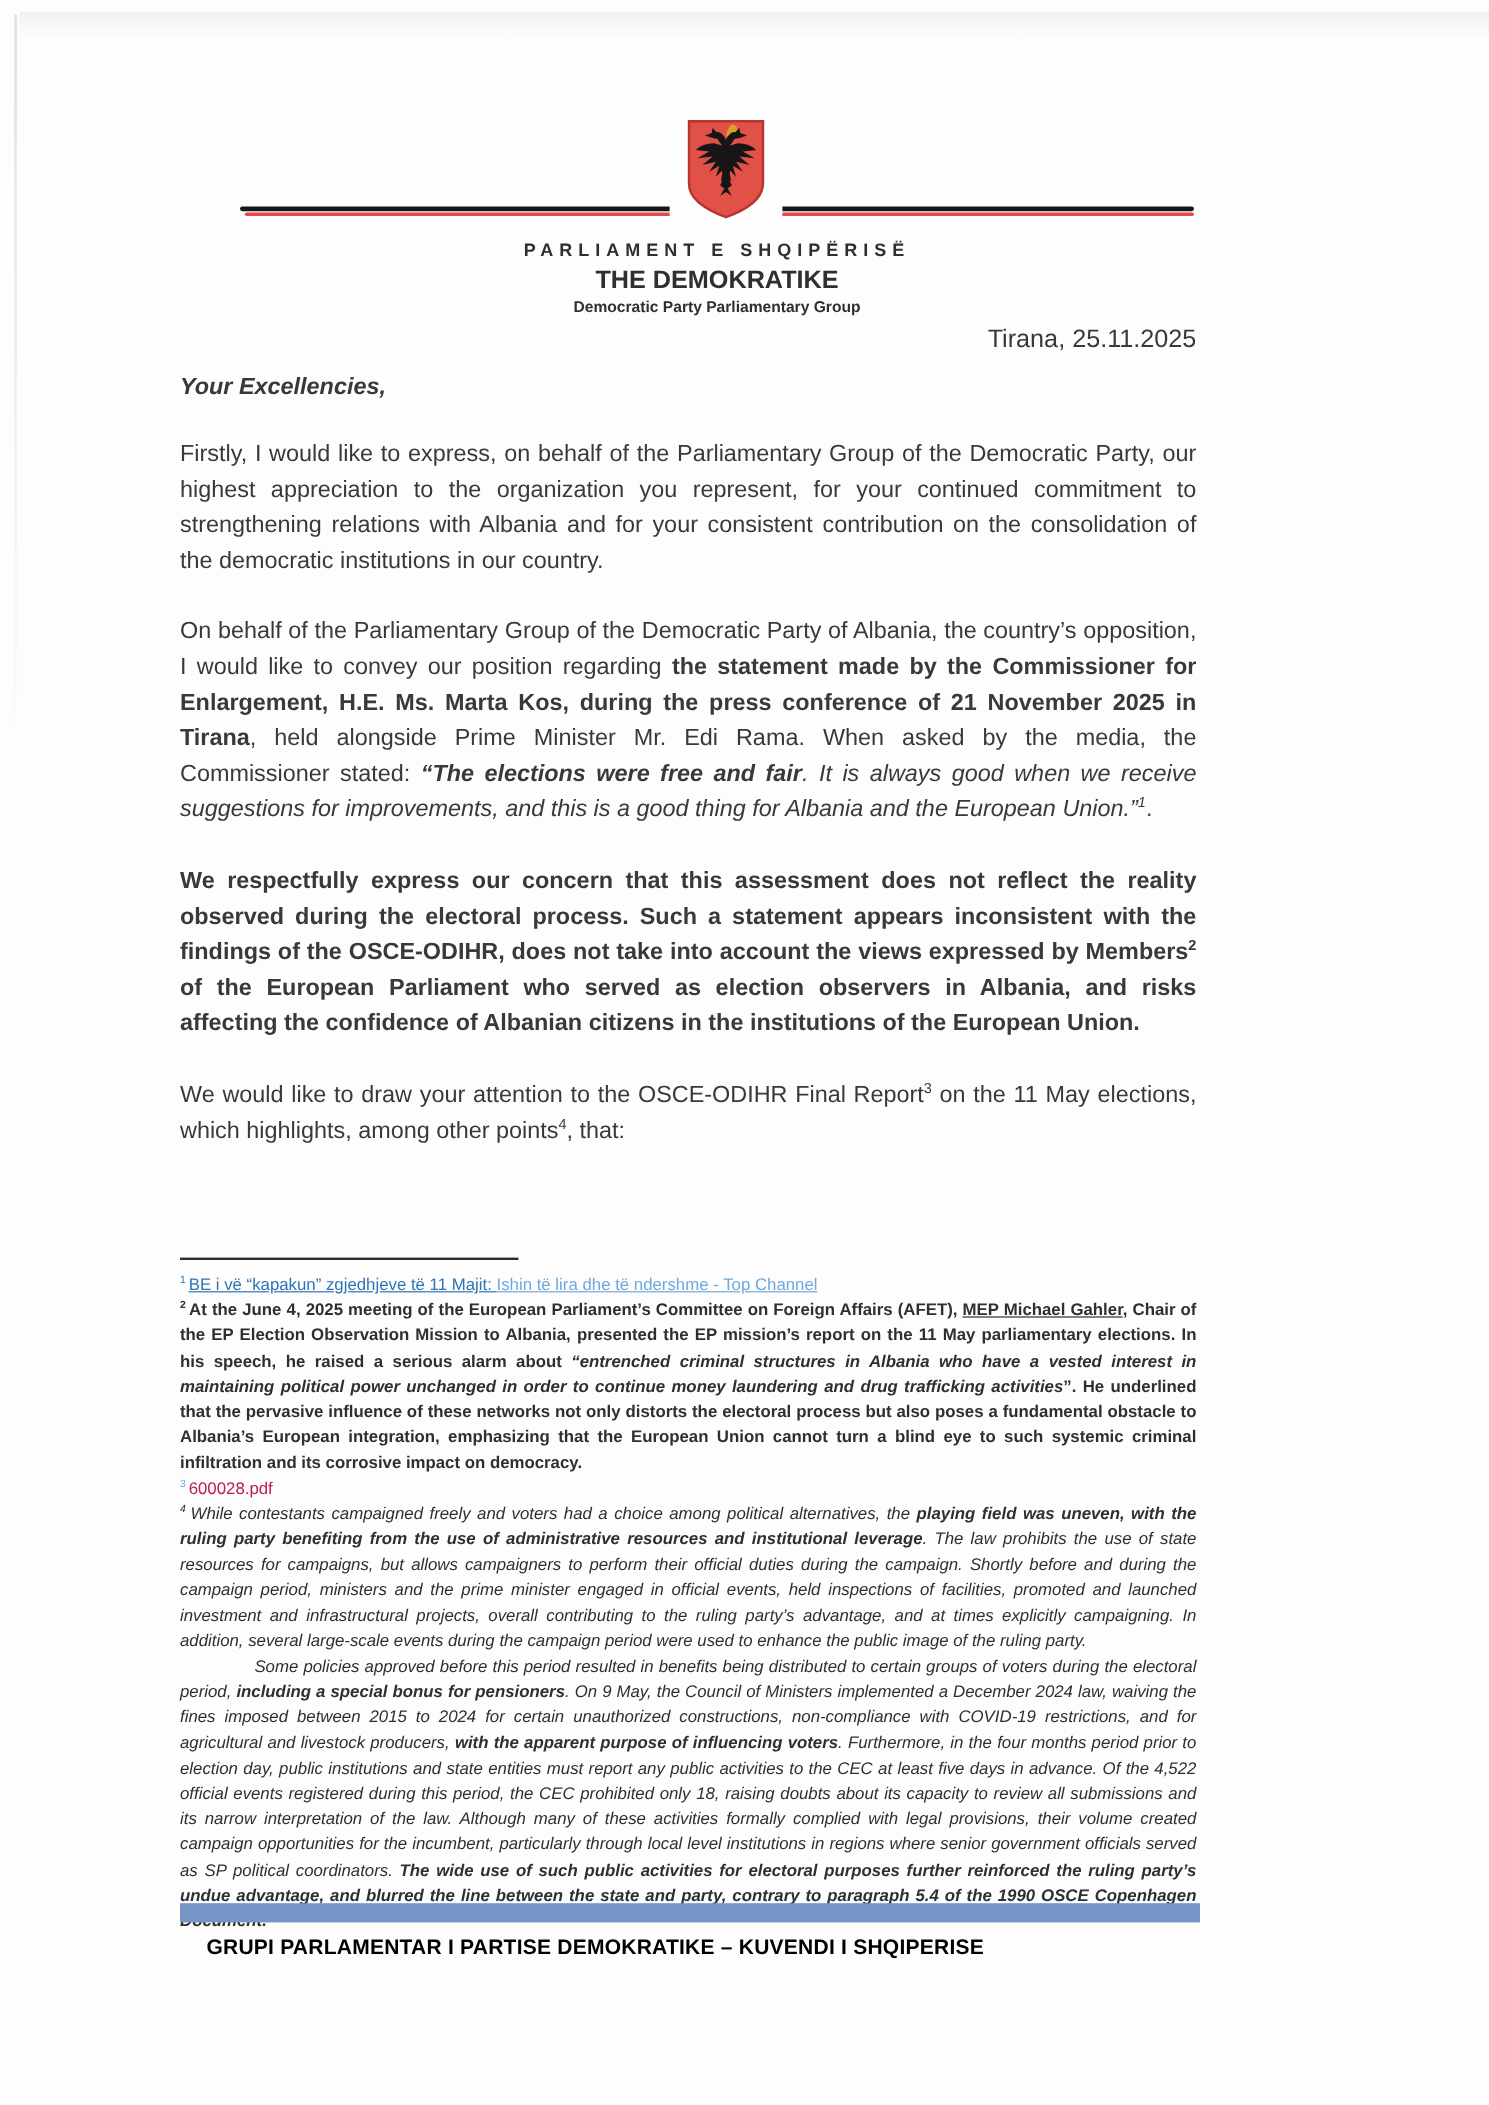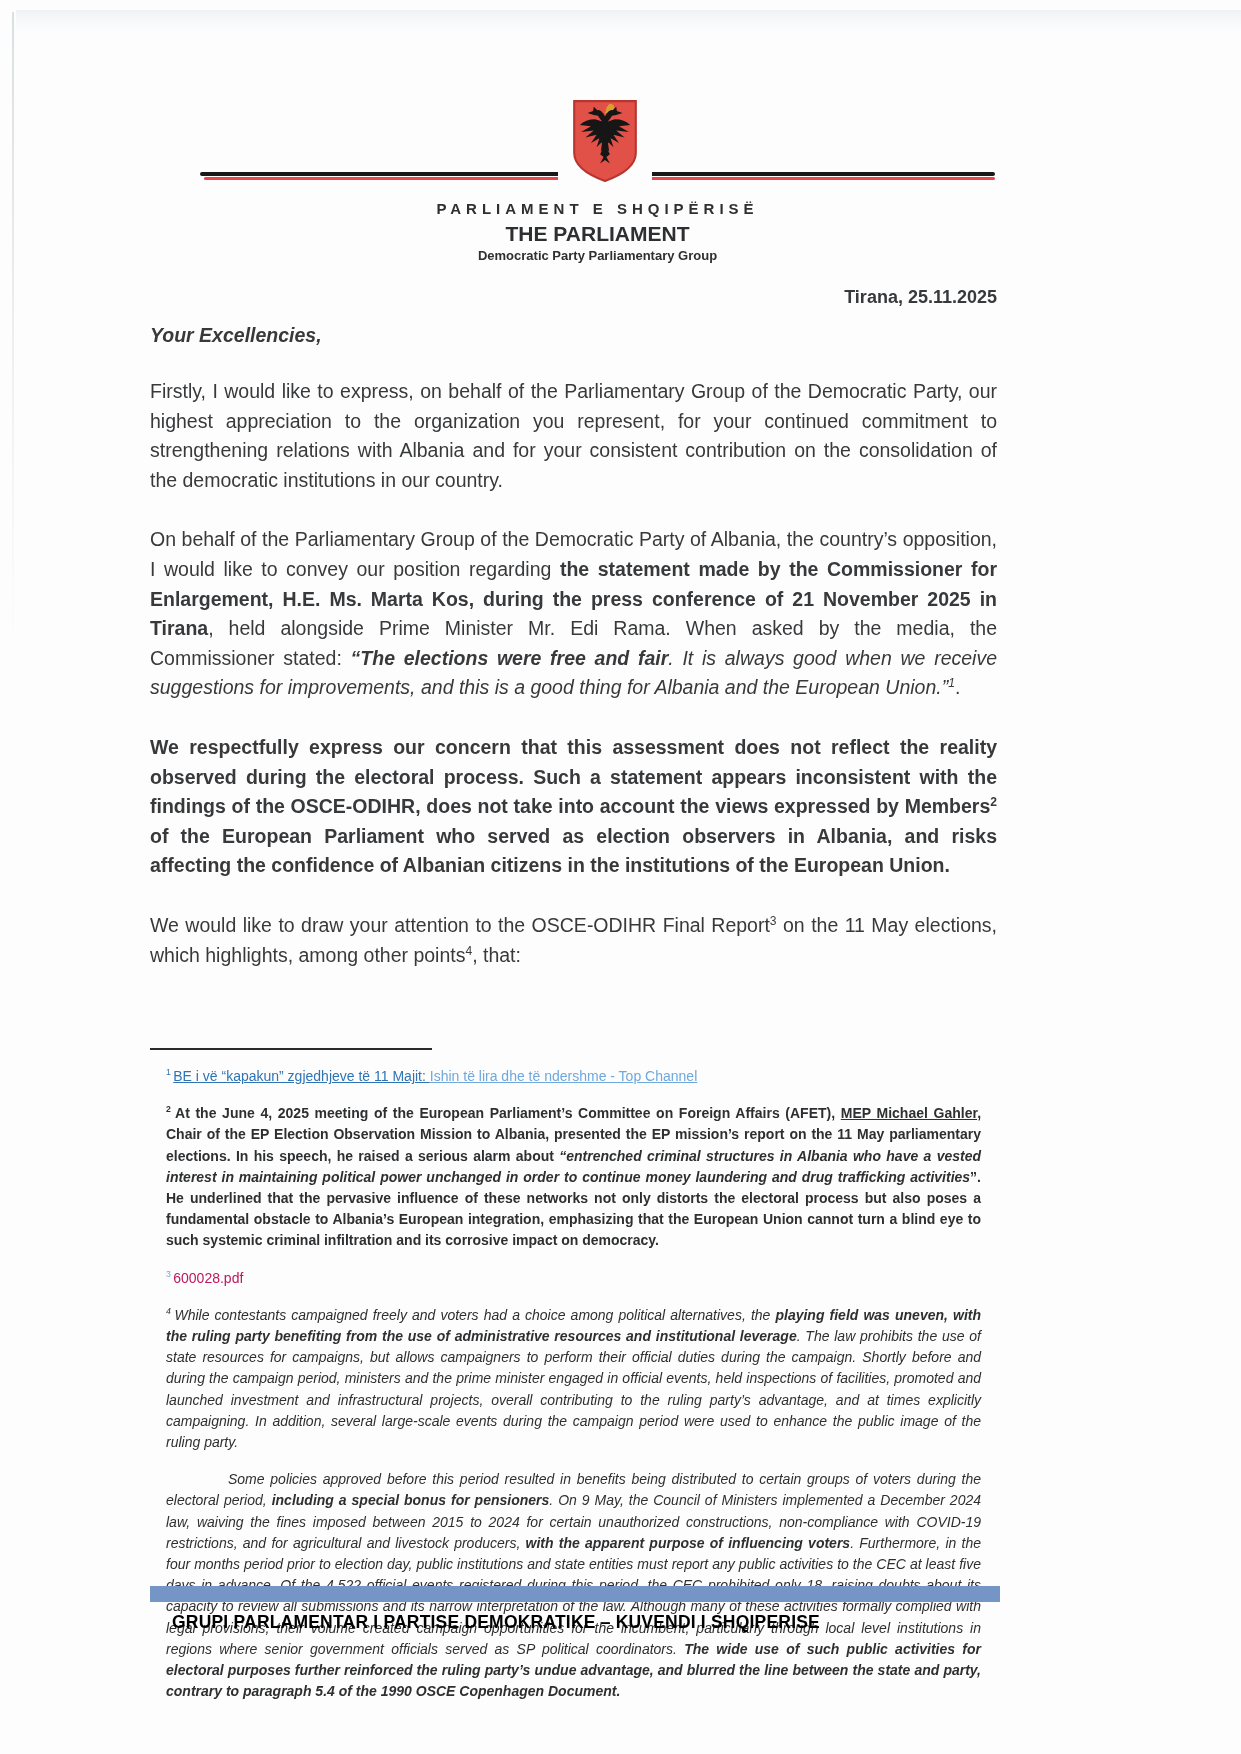--- a/index.html
+++ b/index.html
@@ -24,31 +24,31 @@
   .rule-black{height:4px;background:#17181a;border-radius:3px;}
   .rule-red{height:3px;background:#e8474b;border-radius:3px;margin-top:1px;margin-left:4px;}
   .emblem{position:absolute;left:558px;top:0;background:#fdfdfd;padding:0 12px;}
   .head-text{width:795px;margin-left:200px;text-align:center;}
   .republic{margin-top:12px;font-size:15px;font-weight:bold;letter-spacing:5px;color:#2e2f31;}
   .parliament{margin-top:5px;font-size:21px;font-weight:bold;color:#2e2f31;}
   .group{margin-top:2px;font-size:13px;font-weight:bold;color:#2e2f31;}
 
   
   .content{margin:0 244px 0 150px;}
-  .dateline{margin-top:24px;text-align:right;font-size:18px;font-weight:bold;}
+  .dateline{margin-top:8px;text-align:right;font-size:21px;}
   .title{margin:26px 0 0;text-align:center;font-size:21px;font-weight:bold;
     text-decoration:underline;text-underline-offset:4px;text-decoration-thickness:2px;letter-spacing:.3px;}
   .salutation{margin:16px 0 0;font-size:19.5px;font-weight:bold;font-style:italic;}
   .body-p{margin:30px 0 0;font-size:19.5px;line-height:29.6px;text-align:justify;}
   sup{font-size:.62em;line-height:0;}
 
   
   .footnotes{position:absolute;top:1048px;left:150px;width:847px;}
   .fn-rule{width:282px;height:2px;background:#2b2b2d;margin-bottom:10px;}
-  .fn{margin:16px;font-size:14px;line-height:21.2px;text-align:justify;color:#2e2f31;}
+  .fn{margin:0;font-size:14px;line-height:21.2px;text-align:justify;color:#2e2f31;}
   .fn a{cursor:pointer;}
   .fn-indent{text-indent:62px;}
 
   
   .footer-bar{position:absolute;left:150px;width:850px;top:1586px;height:16px;background:#7495c5;}
   .footer-text{position:absolute;left:172px;top:1612px;font-size:17.5px;font-weight:bold;
     color:#000000;letter-spacing:.2px;}
 </style>
 </head>
 <body>
@@ -72,21 +72,21 @@
             <path d="M50 26 C53 20 57 16 61 17 L66 12 L67 18 L75 21 L66 24 L60 25 C58 29 56 31 54 33 L64 30 Q78 30 86 38 L70 40 L84 48 L66 46 L78 56 L62 52 L70 64 L58 57 L62 70 L54 62 L56 76 L50 70 Z"></path>
             <path d="M50 26 C47 20 43 16 39 17 L34 12 L33 18 L25 21 L34 24 L40 25 C42 29 44 31 46 33 L36 30 Q22 30 14 38 L30 40 L16 48 L34 46 L22 56 L38 52 L30 64 L42 57 L38 70 L46 62 L44 76 L50 70 Z"></path>
             <path d="M46 30 H54 L56 62 L50 70 L44 62 Z"></path>
             <path d="M50 66 L57 80 L52 84 L57 93 L50 88 L43 93 L48 84 L43 80 Z"></path>
           </g>
         </svg>
       </div>
     </div>
     <div class="head-text">
       <div class="republic">PARLIAMENT E SHQIPËRISË</div>
-      <div class="parliament">THE PARLIAMENT</div>
+      <div class="parliament">THE DEMOKRATIKE</div>
       <div class="group">Democratic Party Parliamentary Group</div>
     </div>
   </header>
 
   <main class="content">
     <div class="dateline">Tirana, 25.11.2025</div>
     <p class="salutation">Your Excellencies,</p>
     <p class="body-p">Firstly, I would like to express, on behalf of the Parliamentary Group of the Democratic Party, our highest appreciation to the organization you represent, for your continued commitment to strengthening relations with Albania and for your consistent contribution on the consolidation of the democratic institutions in our country.</p>
     <p class="body-p"><span>On behalf of the Parliamentary Group of the Democratic Party of Albania, the country’s opposition, I would like to convey our position regarding </span><span style="font-weight: bold;">the statement made by the Commissioner for Enlargement, H.E. Ms. Marta Kos, during the press conference of 21 November 2025 in Tirana</span><span>, held alongside Prime Minister Mr. Edi Rama. When asked by the media, the Commissioner stated: </span><span style="font-weight: bold; font-style: italic;">“The elections were free and fair</span><span style="font-style: italic;">. It is always good when we receive suggestions for improvements, and this is a good thing for Albania and the European Union.”</span><sup style="font-style: italic;">1</sup><span>.</span></p>
     <p class="body-p"><span style="font-weight: bold;">We respectfully express our concern that this assessment does not reflect the reality observed during the electoral process. Such a statement appears inconsistent with the findings of the OSCE-ODIHR, does not take into account the views expressed by Members</span><sup style="font-weight: bold;">2</sup><span style="font-weight: bold;"> of the European Parliament who served as election observers in Albania, and risks affecting the confidence of Albanian citizens in the institutions of the European Union.</span></p>

